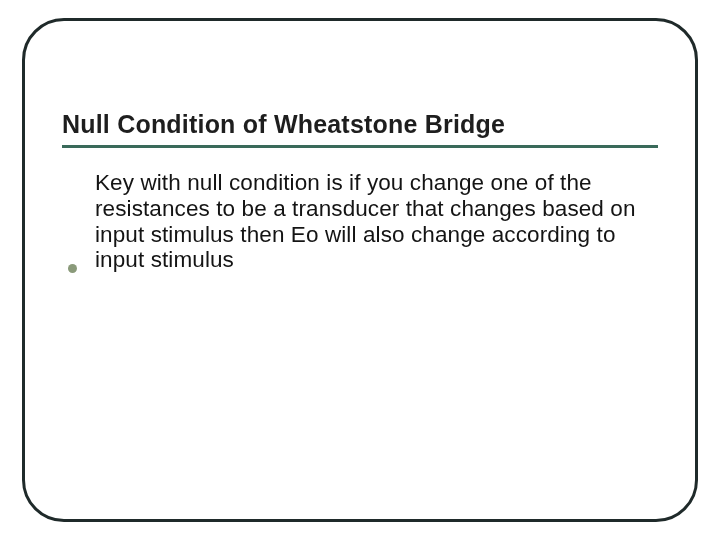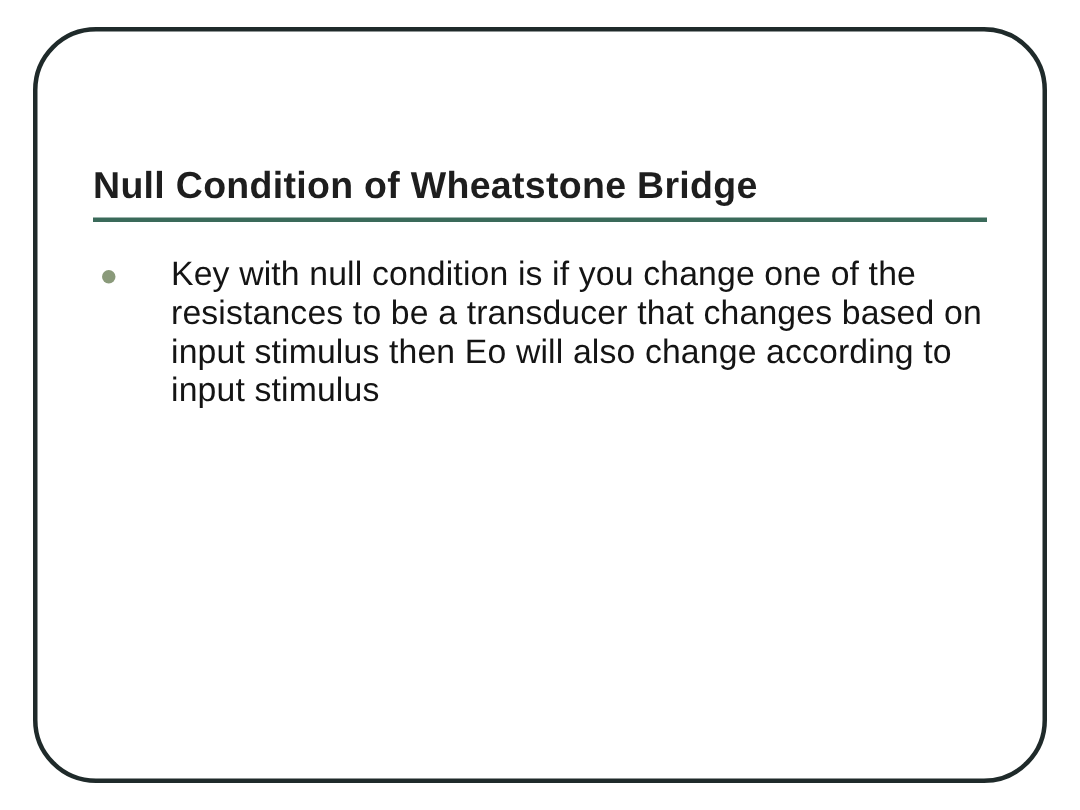--- a/index.html
+++ b/index.html
@@ -40,22 +40,21 @@
     font-size: 25px;
     color: #1e1e1e;
     letter-spacing: 0.2px;
     padding-bottom: 6px;
     border-bottom: 3px solid #3a6a5a;
     line-height: 1.15;
   }
   .body {
     margin-top: 22px;
     display: flex;
-    align-items: flex-start;
-    gap: 19px;
+    align-items: flex-end;
   }
   .bullet {
     flex: 0 0 auto;
     width: 9px;
     height: 9px;
     background: #8a9a7a;
     border-radius: 50%;
     margin-top: 10px;
     margin-left: 6px;
     margin-right: 18px;

